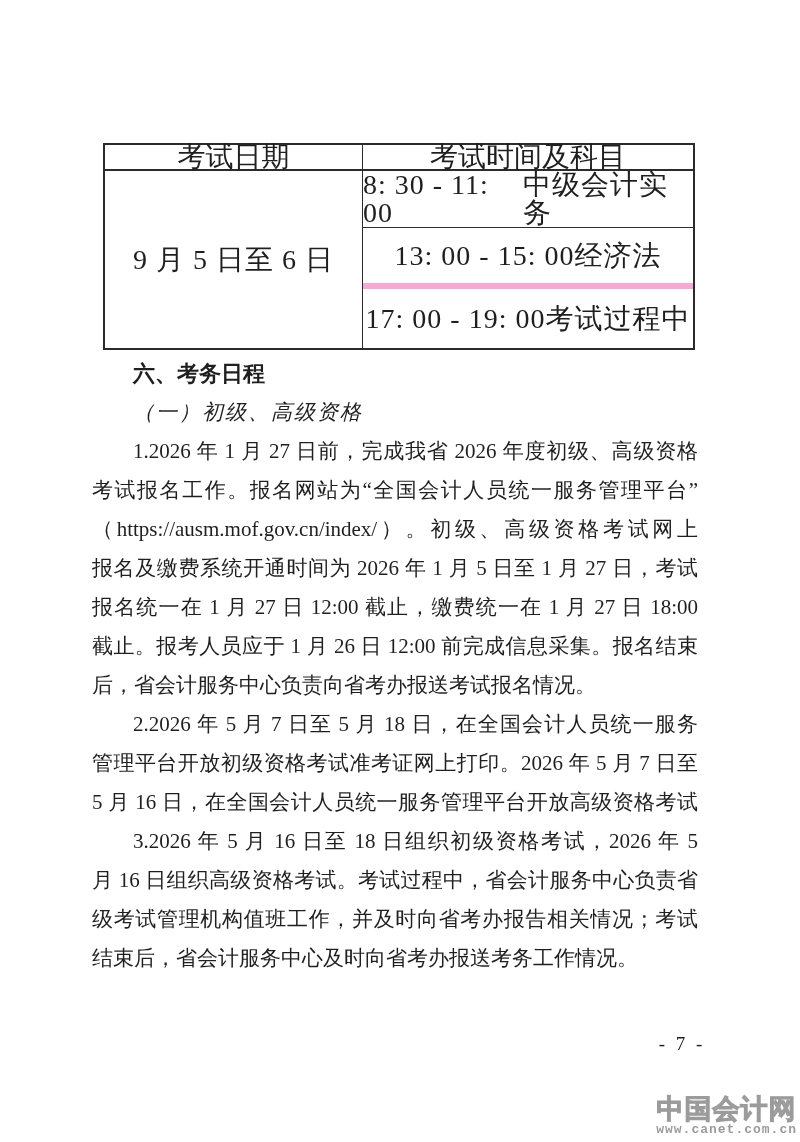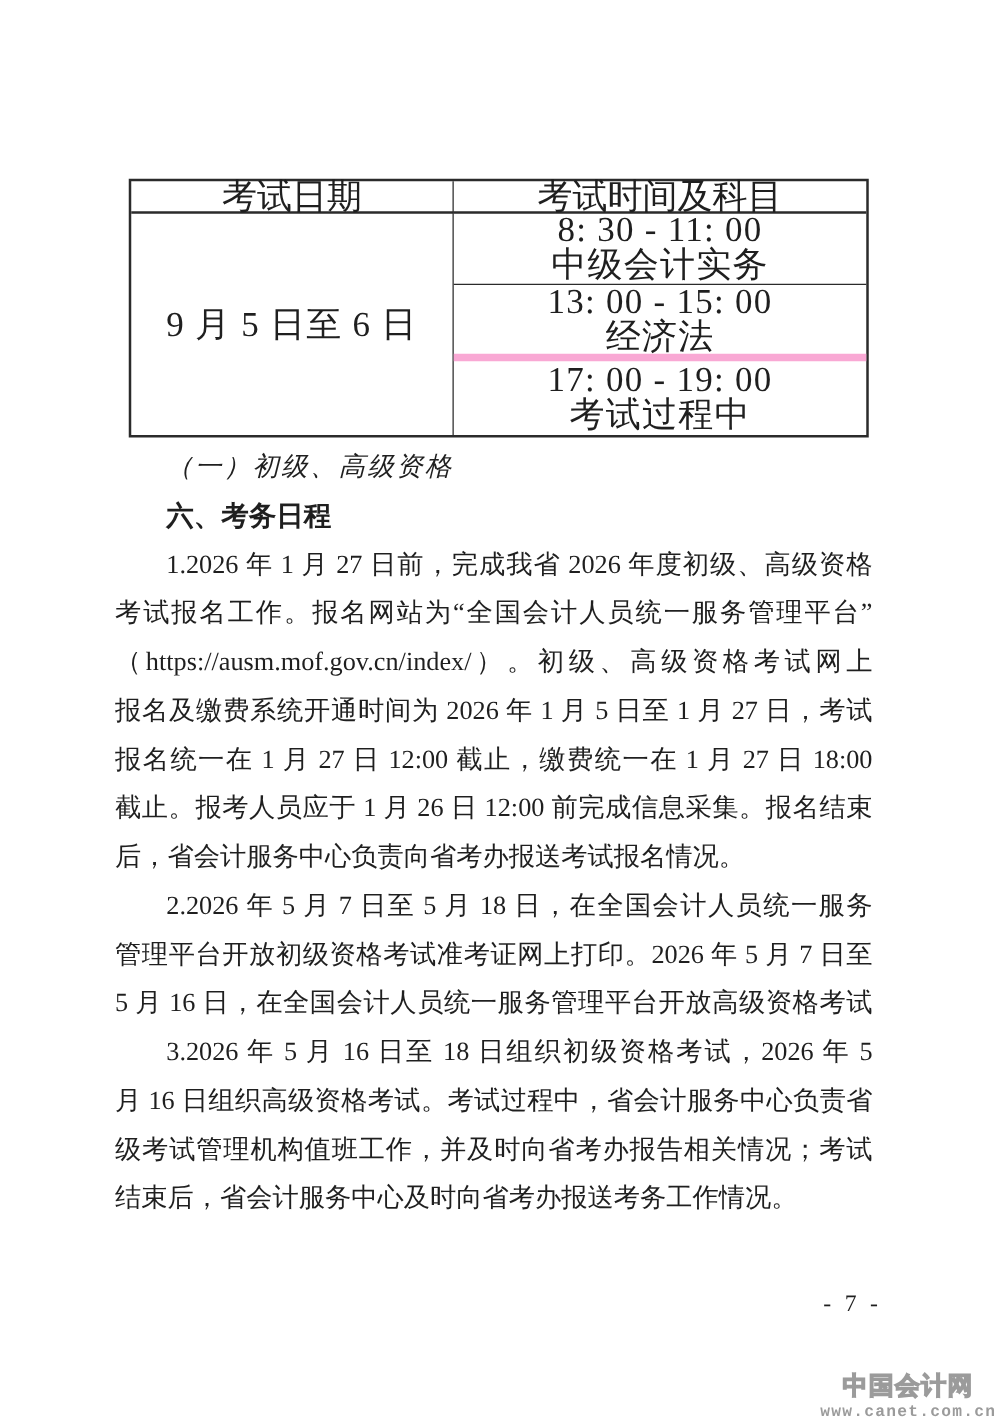--- a/index.html
+++ b/index.html
@@ -22,21 +22,21 @@
     border: 2px solid #2b2b2b;
     display: grid;
     grid-template-columns: 258px 1fr;
     grid-template-rows: 26px 57px 61px auto;
     font-size: 28px;
   }
   .cell { box-sizing: border-box; display: flex; align-items: center; justify-content: center; }
   .cell.head-date   { grid-column: 1; grid-row: 1; border-right: 1px solid #2b2b2b; border-bottom: 2px solid #2b2b2b; }
   .cell.head-time   { grid-column: 2; grid-row: 1; border-bottom: 2px solid #2b2b2b; }
   .cell.date-cell   { grid-column: 1; grid-row: 2 / 5; border-right: 1px solid #2b2b2b; letter-spacing: 1px; }
-  .cell.session     { grid-column: 2; flex-direction: column; justify-content: center; }
+  .cell.session     { grid-column: 2; flex-direction: row; justify-content: center; }
   .cell.session-1   { grid-row: 2; border-bottom: 1px solid #2b2b2b; }
   .cell.session-2   { grid-row: 3; border-bottom: 6px solid #f9a8d4; }
   .cell.session-3   { grid-row: 4; }
   .session .time    { line-height: 28px; letter-spacing: 1px; }
   .session .subject { line-height: 28px; letter-spacing: 1px; }
 
   
   .body-text {
     position: absolute;
     left: 92px; top: 354px;
@@ -66,21 +66,21 @@
 
   
   .watermark {
     position: absolute;
     right: 3px; bottom: 5px;
     text-align: center;
     font-family: "Liberation Sans", "DejaVu Sans", sans-serif;
     user-select: none;
   }
   .wm-title {
-    font-size: 20px;
+    font-size: 27px;
     font-weight: bold;
     line-height: 27px;
     letter-spacing: 1px;
     color: #c9c9c9;
     -webkit-text-stroke: 1px #9b9b9b;
   }
   .wm-url {
     font-family: "Liberation Mono", "DejaVu Sans Mono", monospace;
     font-size: 13px;
     font-weight: bold;
@@ -106,22 +106,22 @@
       <div class="time">13: 00 - 15: 00</div>
       <div class="subject">经济法</div>
     </div>
     <div class="cell session session-3">
       <div class="time">17: 00 - 19: 00</div>
       <div class="subject">考试过程中</div>
     </div>
   </div>
 
   <div class="body-text">
+    <div class="line bold indent">六、考务日程</div>
     <div class="line kaiti indent">（一）初级、高级资格</div>
-    <div class="line bold indent">六、考务日程</div>
 
     <div class="line indent just">1.2026 年 1 月 27 日前，完成我省 2026 年度初级、高级资格</div>
     <div class="line just">考试报名工作。报名网站为“全国会计人员统一服务管理平台”</div>
     <div class="line just">（https://ausm.mof.gov.cn/index/）。初级、高级资格考试网上</div>
     <div class="line just">报名及缴费系统开通时间为 2026 年 1 月 5 日至 1 月 27 日，考试</div>
     <div class="line just">报名统一在 1 月 27 日 12:00 截止，缴费统一在 1 月 27 日 18:00</div>
     <div class="line just">截止。报考人员应于 1 月 26 日 12:00 前完成信息采集。报名结束</div>
     <div class="line">后，省会计服务中心负责向省考办报送考试报名情况。</div>
 
     <div class="line indent just">2.2026 年 5 月 7 日至 5 月 18 日，在全国会计人员统一服务</div>

